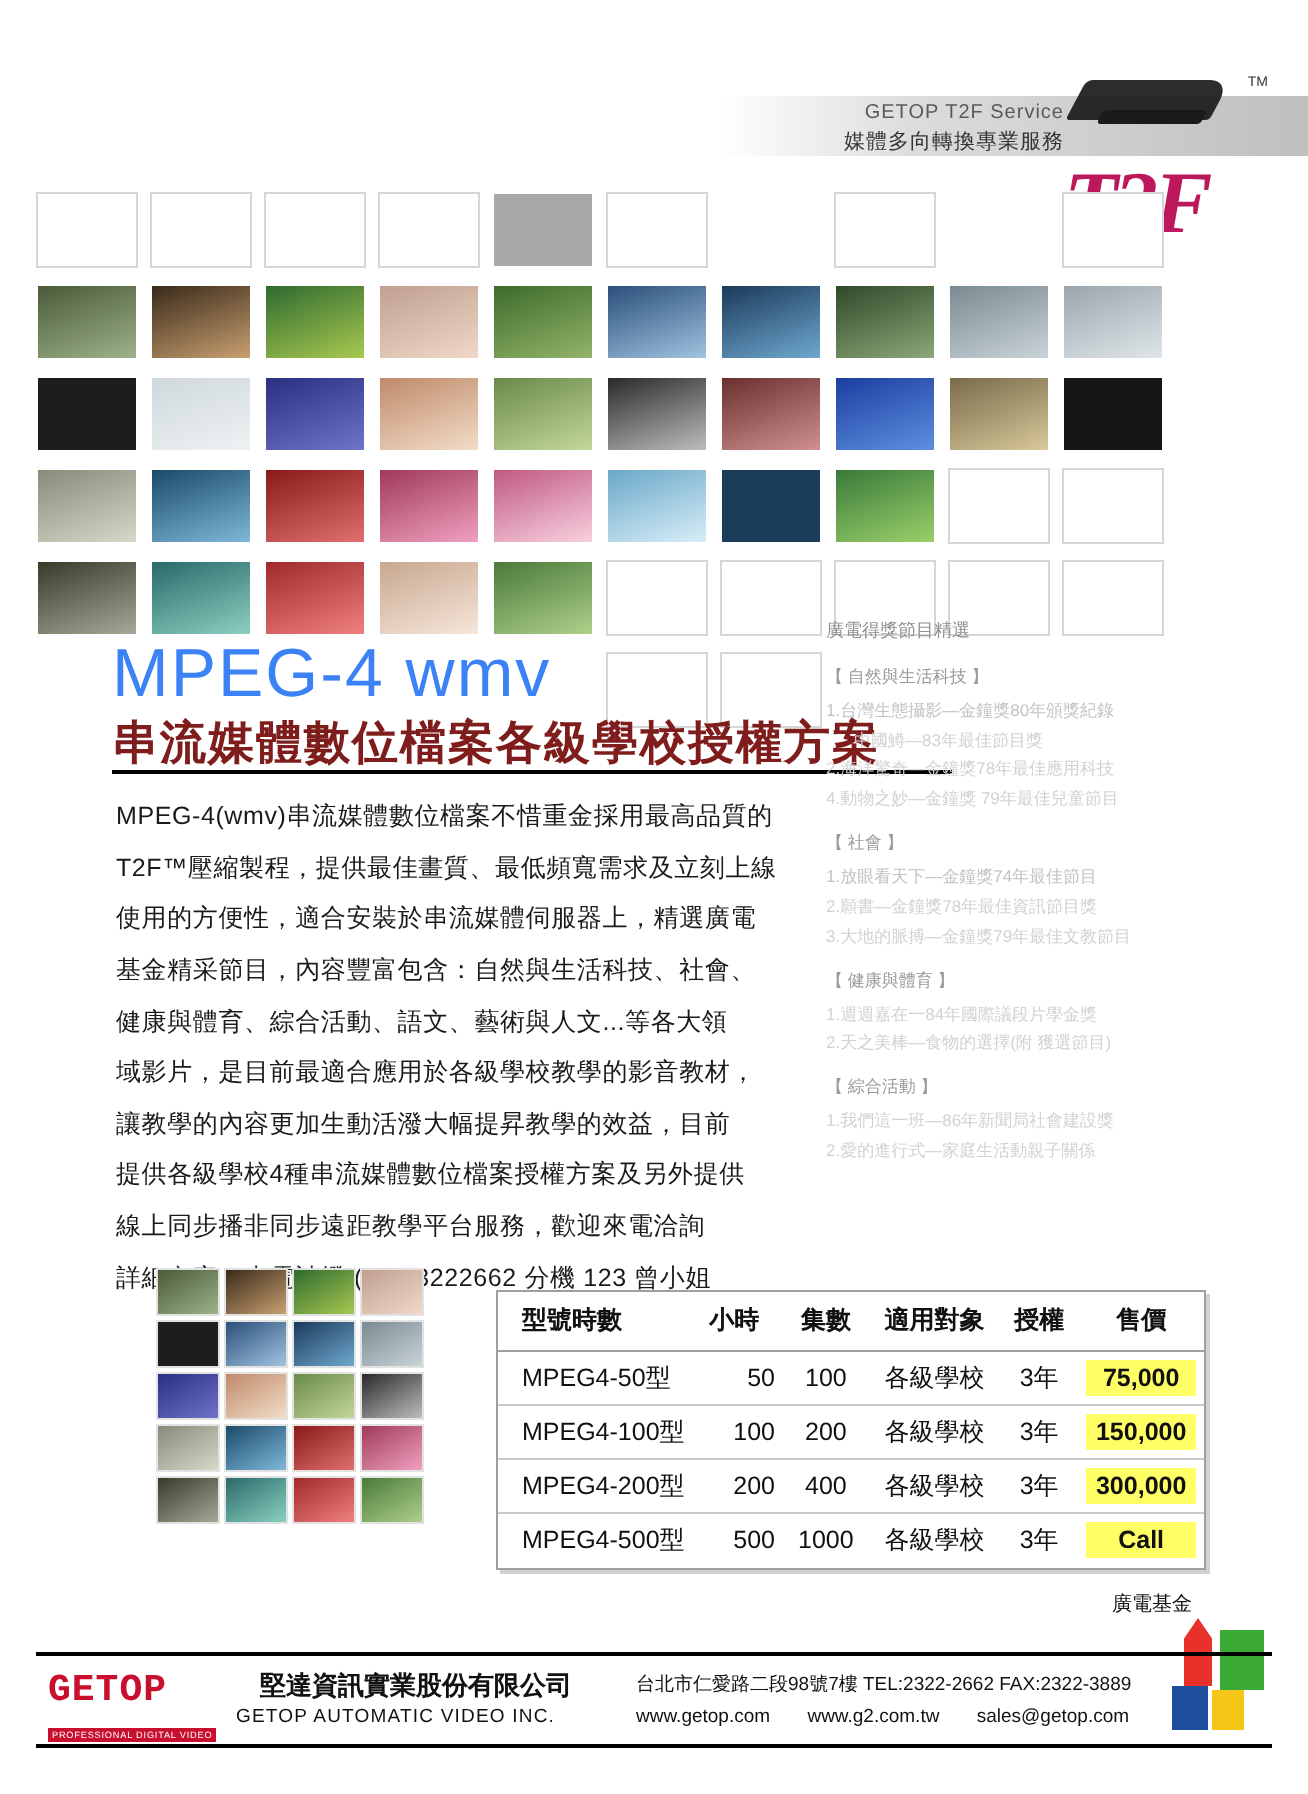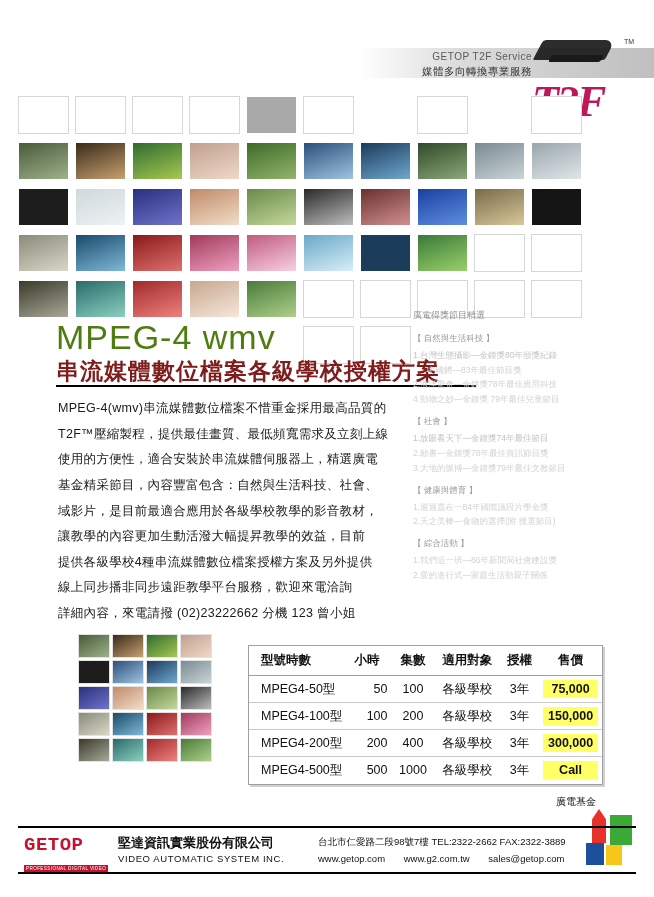--- a/index.html
+++ b/index.html
@@ -112,21 +112,21 @@
     overflow: hidden;
   }
   .cell.filled { border-color: #ffffff; }
 
   
   .title-main {
     position: absolute;
     left: 56px;
     top: 318px;
     font-size: 34px;
-    color: #4d7c0f;
+    color: #3b82f6;
     letter-spacing: 1px;
     font-family: "Liberation Sans", sans-serif;
   }
   .title-sub {
     position: absolute;
     left: 56px;
     top: 356px;
     font-size: 23px;
     font-weight: bold;
     color: #7f1d1d;
@@ -281,21 +281,21 @@
     font-size: 4.6px;
     letter-spacing: 0.4px;
     color: #ffffff;
     background: #c8102e;
     padding: 1px 2px;
     display: inline-block;
     margin-top: 1px;
   }
   .footer-cn {
     position: absolute;
-    left: 100px;
+    left: 112px;
     top: 4px;
     font-size: 13px;
     font-weight: bold;
     color: #111;
   }
   .footer-en {
     position: absolute;
     left: 100px;
     top: 23px;
     font-size: 9.5px;
@@ -433,20 +433,21 @@
 
   <div class="title-main">MPEG-4  wmv</div>
   <div class="title-sub">串流媒體數位檔案各級學校授權方案</div>
   <div class="title-rule"></div>
 
   <div class="body-copy">
     <p>MPEG-4(wmv)串流媒體數位檔案不惜重金採用最高品質的</p>
     <p>T2F™壓縮製程，提供最佳畫質、最低頻寬需求及立刻上線</p>
     <p>使用的方便性，適合安裝於串流媒體伺服器上，精選廣電</p>
     <p>基金精采節目，內容豐富包含：自然與生活科技、社會、</p>
+    <p>健康與體育、綜合活動、語文、藝術與人文...等各大領</p>
     <p>域影片，是目前最適合應用於各級學校教學的影音教材，</p>
     <p>讓教學的內容更加生動活潑大幅提昇教學的效益，目前</p>
     <p>提供各級學校4種串流媒體數位檔案授權方案及另外提供</p>
     <p>線上同步播非同步遠距教學平台服務，歡迎來電洽詢</p>
     <p>詳細內容，來電請撥  (02)23222662  分機  123  曾小姐</p>
   </div>
 
   <div class="awards">
     <div class="awards-title">廣電得獎節目精選</div>
 
@@ -564,21 +565,21 @@
     </div>
   </div>
 
   <div class="footer-rule-top"></div>
   <div class="footer">
     <div class="getop-logo">
       <div class="g-main">GETOP</div>
       <div class="g-sub">PROFESSIONAL DIGITAL VIDEO</div>
     </div>
     <div class="footer-cn">堅達資訊實業股份有限公司</div>
-    <div class="footer-en">VIDEO AUTOMATIC SYSTEM INC.</div>
+    <div class="footer-en">GETOP AUTOMATIC VIDEO INC.</div>
     <div class="footer-addr">台北市仁愛路二段98號7樓 TEL:2322-2662 FAX:2322-3889</div>
     <div class="footer-web">
       <span>www.getop.com</span>
       <span>www.g2.com.tw</span>
       <span>sales@getop.com</span>
     </div>
   </div>
   <div class="footer-rule-bottom"></div>
 
 </div>

